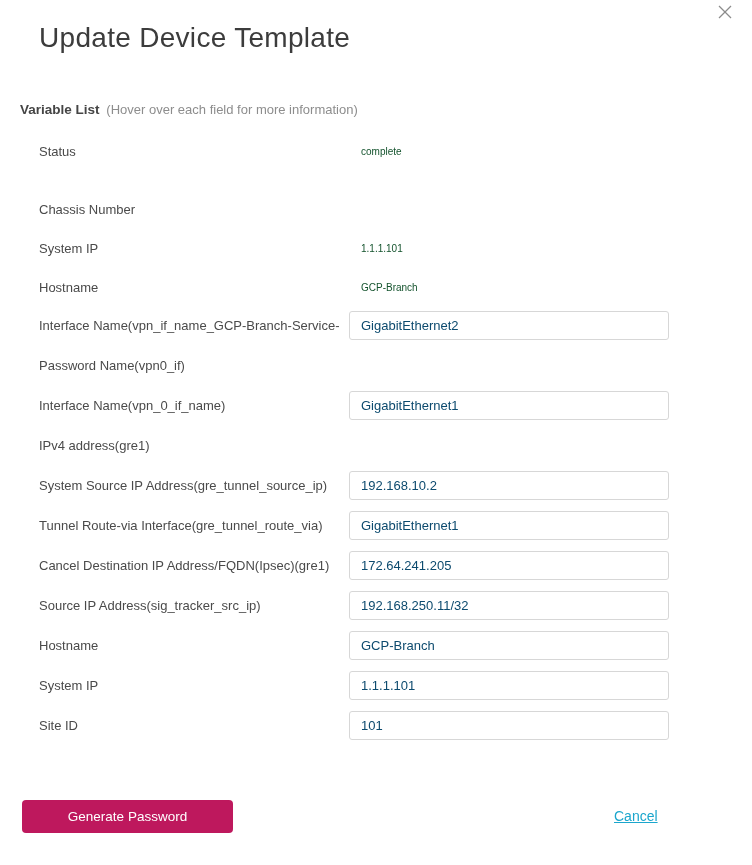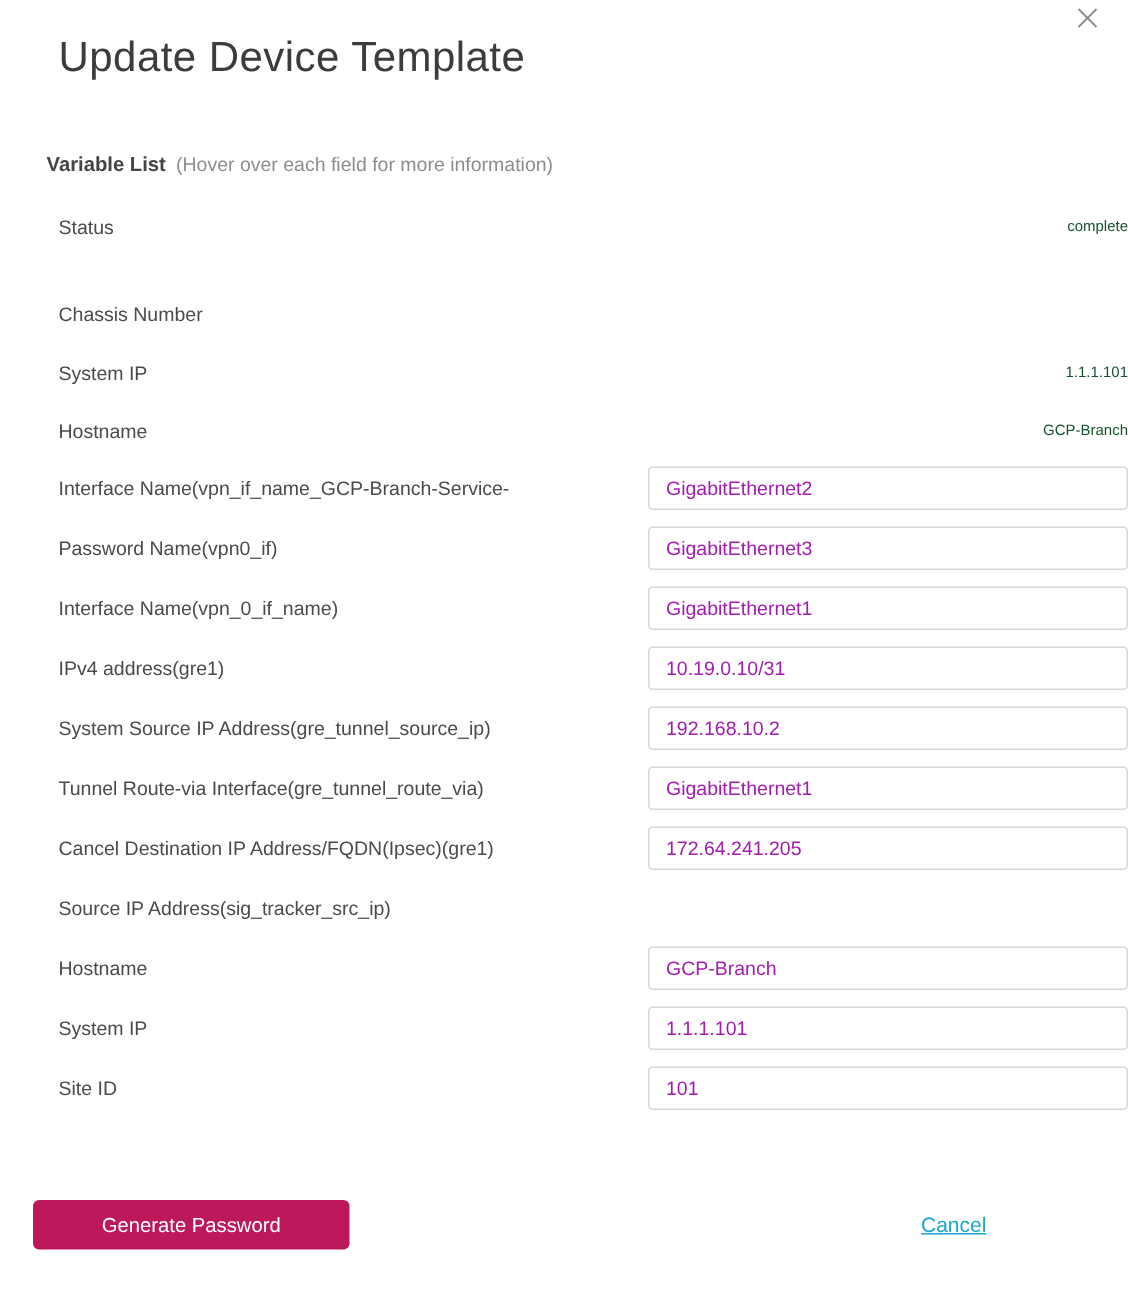--- a/index.html
+++ b/index.html
@@ -27,33 +27,32 @@
     margin: 22px 39px 0 39px;
     font-size: 28px;
     font-weight: 300;
     letter-spacing: 0.3px;
     color: #3c3c3c;
     line-height: 32px;
   }
 
   
   .section-heading {
-    margin: 47px 39px 0 31px;
+    margin: 47px 39px 0 20px;
     font-size: 13.5px;
     line-height: 17px;
   }
   .heading-strong { font-weight: 700; color: #454545; }
   .heading-note { font-weight: 400; color: #8d8d8d; font-size: 13px; margin-left: 3px; }
 
   
   .row {
     display: flex;
     align-items: center;
     padding-left: 39px;
-    justify-content: space-between;
   }
   .row .label {
     flex: 0 0 310px;
     width: 310px;
     font-size: 13px;
     color: #4a4a4a;
     white-space: nowrap;
     overflow: hidden;
   }
   .static-row { height: 20px; margin-top: 19px; }
@@ -68,21 +67,21 @@
 
   .input-row { height: 30px; margin-top: 10px; }
   .input-row.first { margin-top: 13px; }
   .input-row input {
     width: 320px; height: 29px;
     border: 1px solid #d7d7d7;
     border-radius: 3px;
     background: #ffffff;
     padding: 0 11px;
     font-size: 13px;
-    color: #a21caf;
+    color: #0c4a6e;
     font-family: "Liberation Sans", sans-serif;
     outline: none;
   }
 
   
   .footer {
     position: absolute;
     left: 0; top: 800px;
     width: 752px; height: 33px;
   }
@@ -150,44 +149,43 @@
     <div class="label">Hostname</div>
     <div class="value">GCP-Branch</div>
   </div>
 
   <div class="row input-row first">
     <div class="label">Interface Name(vpn_if_name_GCP-Branch-Service-</div>
     <input type="text" value="GigabitEthernet2" style="">
   </div>
   <div class="row input-row">
     <div class="label">Password Name(vpn0_if)</div>
-    <input type="text" value="GigabitEthernet3" style="">
   </div>
   <div class="row input-row">
     <div class="label">Interface Name(vpn_0_if_name)</div>
     <input type="text" value="GigabitEthernet1" style="">
   </div>
   <div class="row input-row">
     <div class="label">IPv4 address(gre1)</div>
-    <input type="text" value="10.19.0.10/31" style="">
   </div>
   <div class="row input-row">
     <div class="label">System Source IP Address(gre_tunnel_source_ip)</div>
     <input type="text" value="192.168.10.2" style="">
   </div>
   <div class="row input-row">
     <div class="label">Tunnel Route-via Interface(gre_tunnel_route_via)</div>
     <input type="text" value="GigabitEthernet1" style="">
   </div>
   <div class="row input-row">
     <div class="label">Cancel Destination IP Address/FQDN(Ipsec)(gre1)</div>
     <input type="text" value="172.64.241.205" style="">
   </div>
   <div class="row input-row">
     <div class="label">Source IP Address(sig_tracker_src_ip)</div>
+    <input type="text" value="192.168.250.11/32" style="">
   </div>
   <div class="row input-row">
     <div class="label">Hostname</div>
     <input type="text" value="GCP-Branch" style="">
   </div>
   <div class="row input-row">
     <div class="label">System IP</div>
     <input type="text" value="1.1.1.101" style="">
   </div>
   <div class="row input-row">

